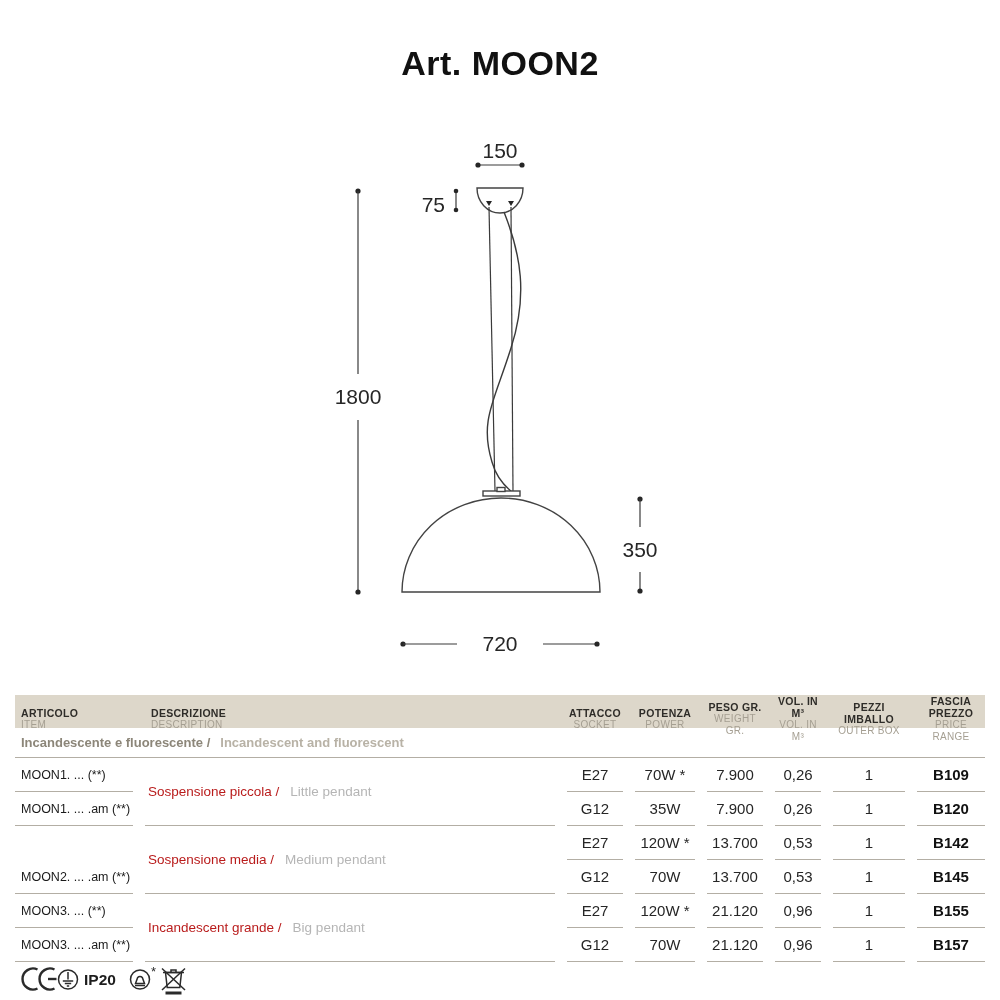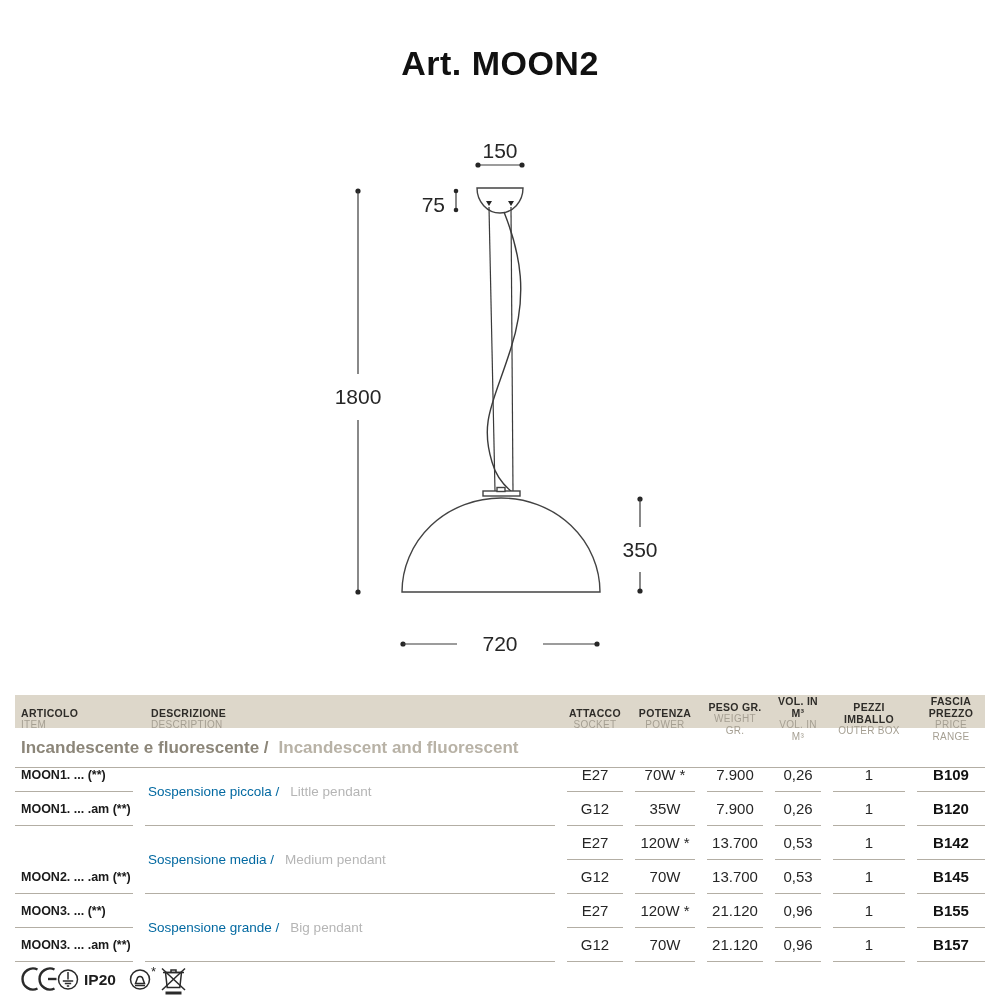--- a/index.html
+++ b/index.html
@@ -20,38 +20,38 @@
   
   .thead{position:absolute;top:695px;left:15px;width:970px;height:33px;background:#ddd7ca;
          display:grid;grid-template-columns:118px 410px 56px 60px 56px 46px 72px 68px;
          column-gap:12px;align-items:center;}
   .hcell{line-height:1.15;}
   .hcell .it{display:block;font-size:10.5px;font-weight:bold;color:#2e2c28;letter-spacing:.3px;}
   .hcell .en{display:block;font-size:10px;color:#a59f92;letter-spacing:.3px;}
   .hl{padding-left:6px;text-align:left;}
   .hc{text-align:center;}
 
-  .section-row{position:absolute;top:728px;left:15px;width:970px;height:40px;
+  .section-row{position:absolute;top:728px;left:15px;width:970px;height:30px;
                display:flex;align-items:center;border-bottom:1px solid #b3aea4;
-               font-size:17px;font-weight:bold;padding-left:6px;box-sizing:border-box;}
+               font-size:13px;font-weight:bold;padding-left:6px;box-sizing:border-box;}
   .section-row .it{color:#8c8679;}
   .section-row .en{color:#b8b2a6;margin-left:10px;}
 
   .tbody{position:absolute;top:758px;left:15px;width:970px;}
   .tgroup{display:grid;grid-template-columns:118px 410px 56px 60px 56px 46px 72px 68px;
           column-gap:12px;grid-auto-rows:34px;}
   .cell{display:flex;align-items:center;border-bottom:1px solid #b3aea4;
         font-size:15px;color:#262626;white-space:nowrap;}
   .r1{grid-row:1;} .r2{grid-row:2;}
   .c1{grid-column:1;} .c3{grid-column:3;} .c4{grid-column:4;} .c5{grid-column:5;}
   .c6{grid-column:6;} .c7{grid-column:7;} .c8{grid-column:8;}
-  .item{font-weight:bold;font-size:12.5px;color:#1a1a1a;padding-left:6px;}
+  .item{font-weight:normal;font-size:12.5px;color:#1a1a1a;padding-left:6px;}
   .desc{grid-column:2;grid-row:1/3;border-bottom:1px solid #b3aea4;display:flex;
         align-items:center;font-size:13.5px;padding-left:3px;white-space:nowrap;}
-  .desc .it{color:#0369a1;}
+  .desc .it{color:#b91c1c;}
   .desc .en{color:#b5b5b5;margin-left:11px;}
   .ctr{justify-content:center;}
   .price{font-weight:bold;color:#111;}
 
   
   .footer{position:absolute;top:962px;left:21px;}
   .footer svg text{font-family:"Liberation Sans", sans-serif;}
 </style>
 </head>
 <body>
@@ -185,21 +185,21 @@
       <div class="cell ctr r2 c4">70W</div>
       <div class="cell ctr r2 c5">13.700</div>
       <div class="cell ctr r2 c6">0,53</div>
       <div class="cell ctr r2 c7">1</div>
       <div class="cell ctr r2 c8 price">B145</div>
     </div>
 
     <div class="tgroup">
       <div class="cell item r1 c1">MOON3. ... (**)</div>
       <div class="desc">
-        <span class="it">Sospensione grande /</span>
+        <span class="it">Incandescent grande /</span>
           <span class="en">Big pendant</span>
       </div>
       <div class="cell ctr r1 c3">E27</div>
       <div class="cell ctr r1 c4">120W *</div>
       <div class="cell ctr r1 c5">21.120</div>
       <div class="cell ctr r1 c6">0,96</div>
       <div class="cell ctr r1 c7">1</div>
       <div class="cell ctr r1 c8 price">B155</div>
       <div class="cell item r2 c1">MOON3. ... .am (**)</div>
       <div class="cell ctr r2 c3">G12</div>

